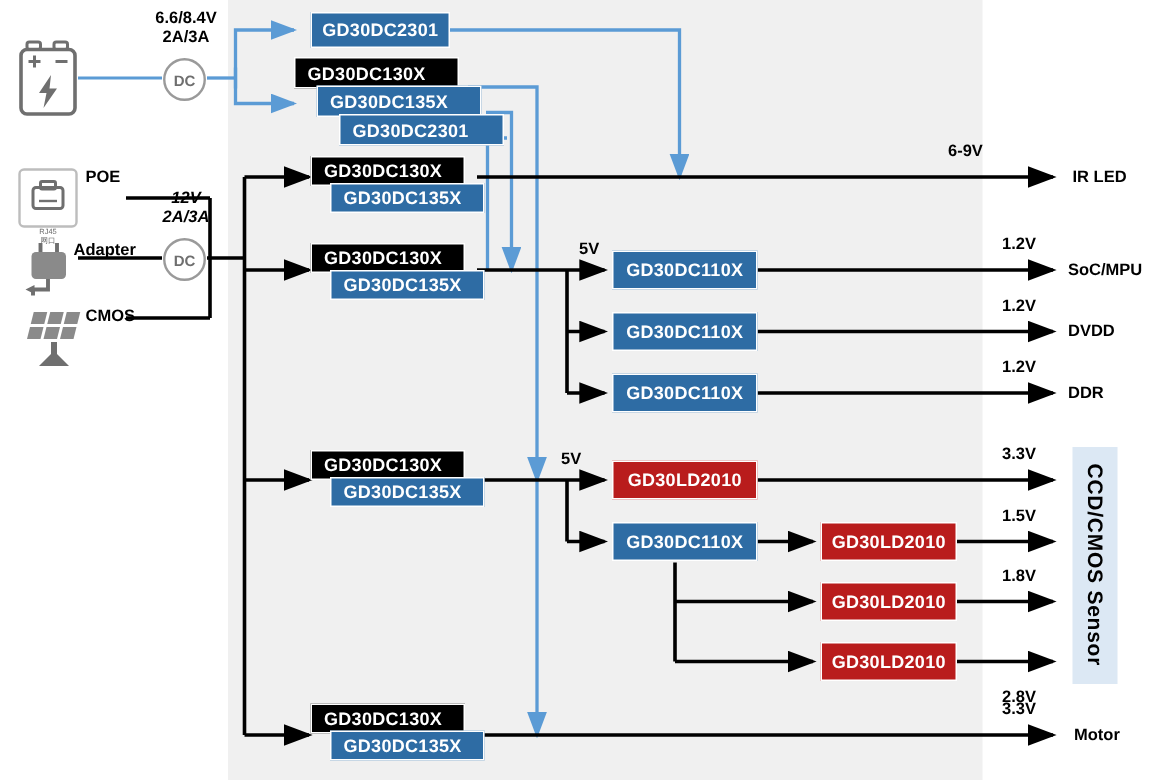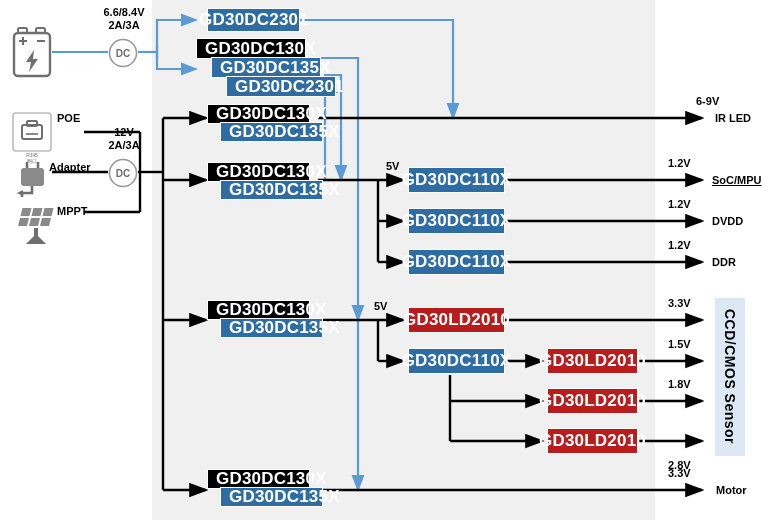--- a/index.html
+++ b/index.html
@@ -18,21 +18,21 @@
   }
 
   
   svg.wires{position:absolute;left:0;top:0;width:784px;height:520px;overflow:visible;}
 
   
   .box{
     position:absolute;
     box-sizing:border-box;
     color:#ffffff;
-    font-size:17px;
+    font-size:12px;
     font-weight:bold;
     letter-spacing:.2px;
     display:flex;align-items:center;justify-content:center;
     border:1px solid #ffffff;
     white-space:nowrap;
   }
   .box.blue{background:#2e6ca4;}
   .box.bluedark{background:#000000;}
   .box.green{background:#b91c1c;}
 
@@ -217,28 +217,28 @@
     <span>6.6/8.4V</span><br>
     <span>2A/3A</span>
   </div>
 
   <div class="icon" style="left:108px;top:158px;">
     <svg width="30" height="30" viewBox="0 0 30 30" xmlns="http://www.w3.org/2000/svg">
       <circle cx="15" cy="15" r="13.5" fill="#ffffff" stroke="#9a9a9a" stroke-width="1.6"></circle>
       <text x="15" y="19" text-anchor="middle" font-family="Liberation Sans, sans-serif" font-size="10" fill="#6f6f6f" font-weight="bold">DC</text>
     </svg>
   </div>
-  <div class="lbl" style="left:96px;top:126px;width:56px;text-align:center;line-height:13px;">
+  <div class="lbl" style="left:96px;top:126px;width:56px;text-align:center;line-height:13px;font-style:italic;">
     <span>12V</span><br>
     <span>2A/3A</span>
   </div>
 
   <div class="lbl" style="left:57px;top:112px;">POE</div>
   <div class="lbl" style="left:49px;top:161px;">Adapter</div>
-  <div class="lbl" style="left:57px;top:205px;">MPPT</div>
+  <div class="lbl" style="left:57px;top:205px;">CMOS</div>
 
   <div class="box blue" style="left:207px;top:8px;width:93px;height:24px;">GD30DC2301</div>
 
   <div class="box bluedark" style="left:196px;top:38px;width:110px;height:21px;justify-content:flex-start;padding-left:8px;">GD30DC130X</div>
   <div class="box blue" style="left:211px;top:57px;width:110px;height:21px;justify-content:flex-start;padding-left:8px;">GD30DC135X</div>
   <div class="box blue" style="left:226px;top:76px;width:110px;height:21px;justify-content:flex-start;padding-left:8px;">GD30DC2301</div>
 
   <div class="box bluedark" style="left:207px;top:104px;width:103px;height:20px;justify-content:flex-start;padding-left:8px;">GD30DC130X</div>
   <div class="box blue" style="left:220px;top:122px;width:103px;height:20px;justify-content:flex-start;padding-left:8px;">GD30DC135X</div>
 
@@ -259,25 +259,25 @@
   <div class="box green" style="left:408px;top:307px;width:97px;height:26px;">GD30LD2010</div>
   <div class="box blue" style="left:408px;top:348px;width:97px;height:26px;">GD30DC110X</div>
 
   <div class="box green" style="left:547px;top:348px;width:91px;height:26px;">GD30LD2010</div>
   <div class="box green" style="left:547px;top:388px;width:91px;height:26px;">GD30LD2010</div>
   <div class="box green" style="left:547px;top:428px;width:91px;height:26px;">GD30LD2010</div>
 
   <div class="box bluedark" style="left:207px;top:469px;width:103px;height:20px;justify-content:flex-start;padding-left:8px;">GD30DC130X</div>
   <div class="box blue" style="left:220px;top:487px;width:103px;height:20px;justify-content:flex-start;padding-left:8px;">GD30DC135X</div>
 
-  <div class="lbl" style="left:696px;top:95px;">6-9V</div>
+  <div class="lbl" style="left:632px;top:95px;">6-9V</div>
   <div class="lbl" style="left:715px;top:112px;">IR LED</div>
 
   <div class="lbl" style="left:668px;top:157px;">1.2V</div>
-  <div class="lbl" style="left:712px;top:174px;text-decoration:underline;">SoC/MPU</div>
+  <div class="lbl" style="left:712px;top:174px;">SoC/MPU</div>
 
   <div class="lbl" style="left:668px;top:198px;">1.2V</div>
   <div class="lbl" style="left:712px;top:215px;">DVDD</div>
 
   <div class="lbl" style="left:668px;top:239px;">1.2V</div>
   <div class="lbl" style="left:712px;top:256px;">DDR</div>
 
   <div class="lbl" style="left:668px;top:297px;">3.3V</div>
   <div class="lbl" style="left:668px;top:338px;">1.5V</div>
   <div class="lbl" style="left:668px;top:378px;">1.8V</div>

